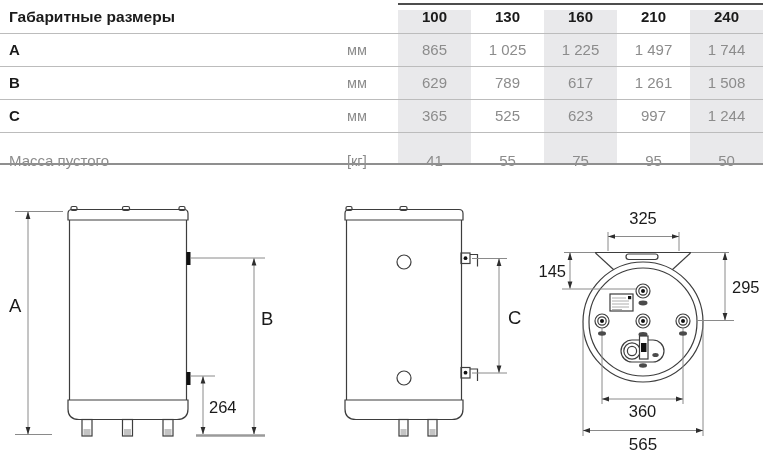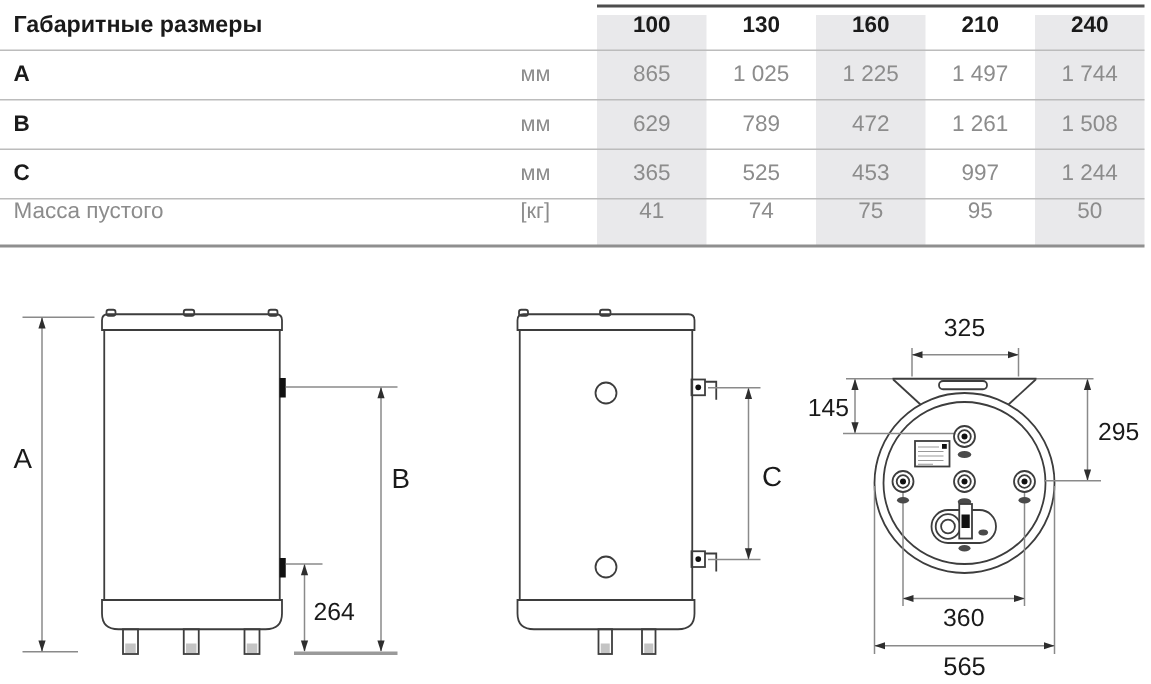--- a/index.html
+++ b/index.html
@@ -64,40 +64,40 @@
       <div class="t-cell val">1 225</div>
       <div class="t-cell val">1 497</div>
       <div class="t-cell val">1 744</div>
     </div>
 
     <div class="t-row" style="top:66px">
       <div class="t-label lbl-bold">B</div>
       <div class="t-unit">мм</div>
       <div class="t-cell val">629</div>
       <div class="t-cell val">789</div>
-      <div class="t-cell val">472</div>
+      <div class="t-cell val">617</div>
       <div class="t-cell val">1 261</div>
       <div class="t-cell val">1 508</div>
     </div>
 
     <div class="t-row" style="top:99px">
       <div class="t-label lbl-bold">C</div>
       <div class="t-unit">мм</div>
       <div class="t-cell val">365</div>
       <div class="t-cell val">525</div>
-      <div class="t-cell val">453</div>
+      <div class="t-cell val">623</div>
       <div class="t-cell val">997</div>
       <div class="t-cell val">1 244</div>
     </div>
 
-    <div class="t-row" style="top:124px">
+    <div class="t-row" style="top:144px">
       <div class="t-label lbl-gray">Масса пустого</div>
       <div class="t-unit">[кг]</div>
       <div class="t-cell val">41</div>
-      <div class="t-cell val">74</div>
+      <div class="t-cell val">55</div>
       <div class="t-cell val">75</div>
       <div class="t-cell val">95</div>
       <div class="t-cell val">50</div>
     </div>
 
     <div class="row-line" style="top:33px"></div>
     <div class="row-line" style="top:66px"></div>
     <div class="row-line" style="top:99px"></div>
     <div class="row-line" style="top:132px"></div>
     <div class="bottom-border"></div>

